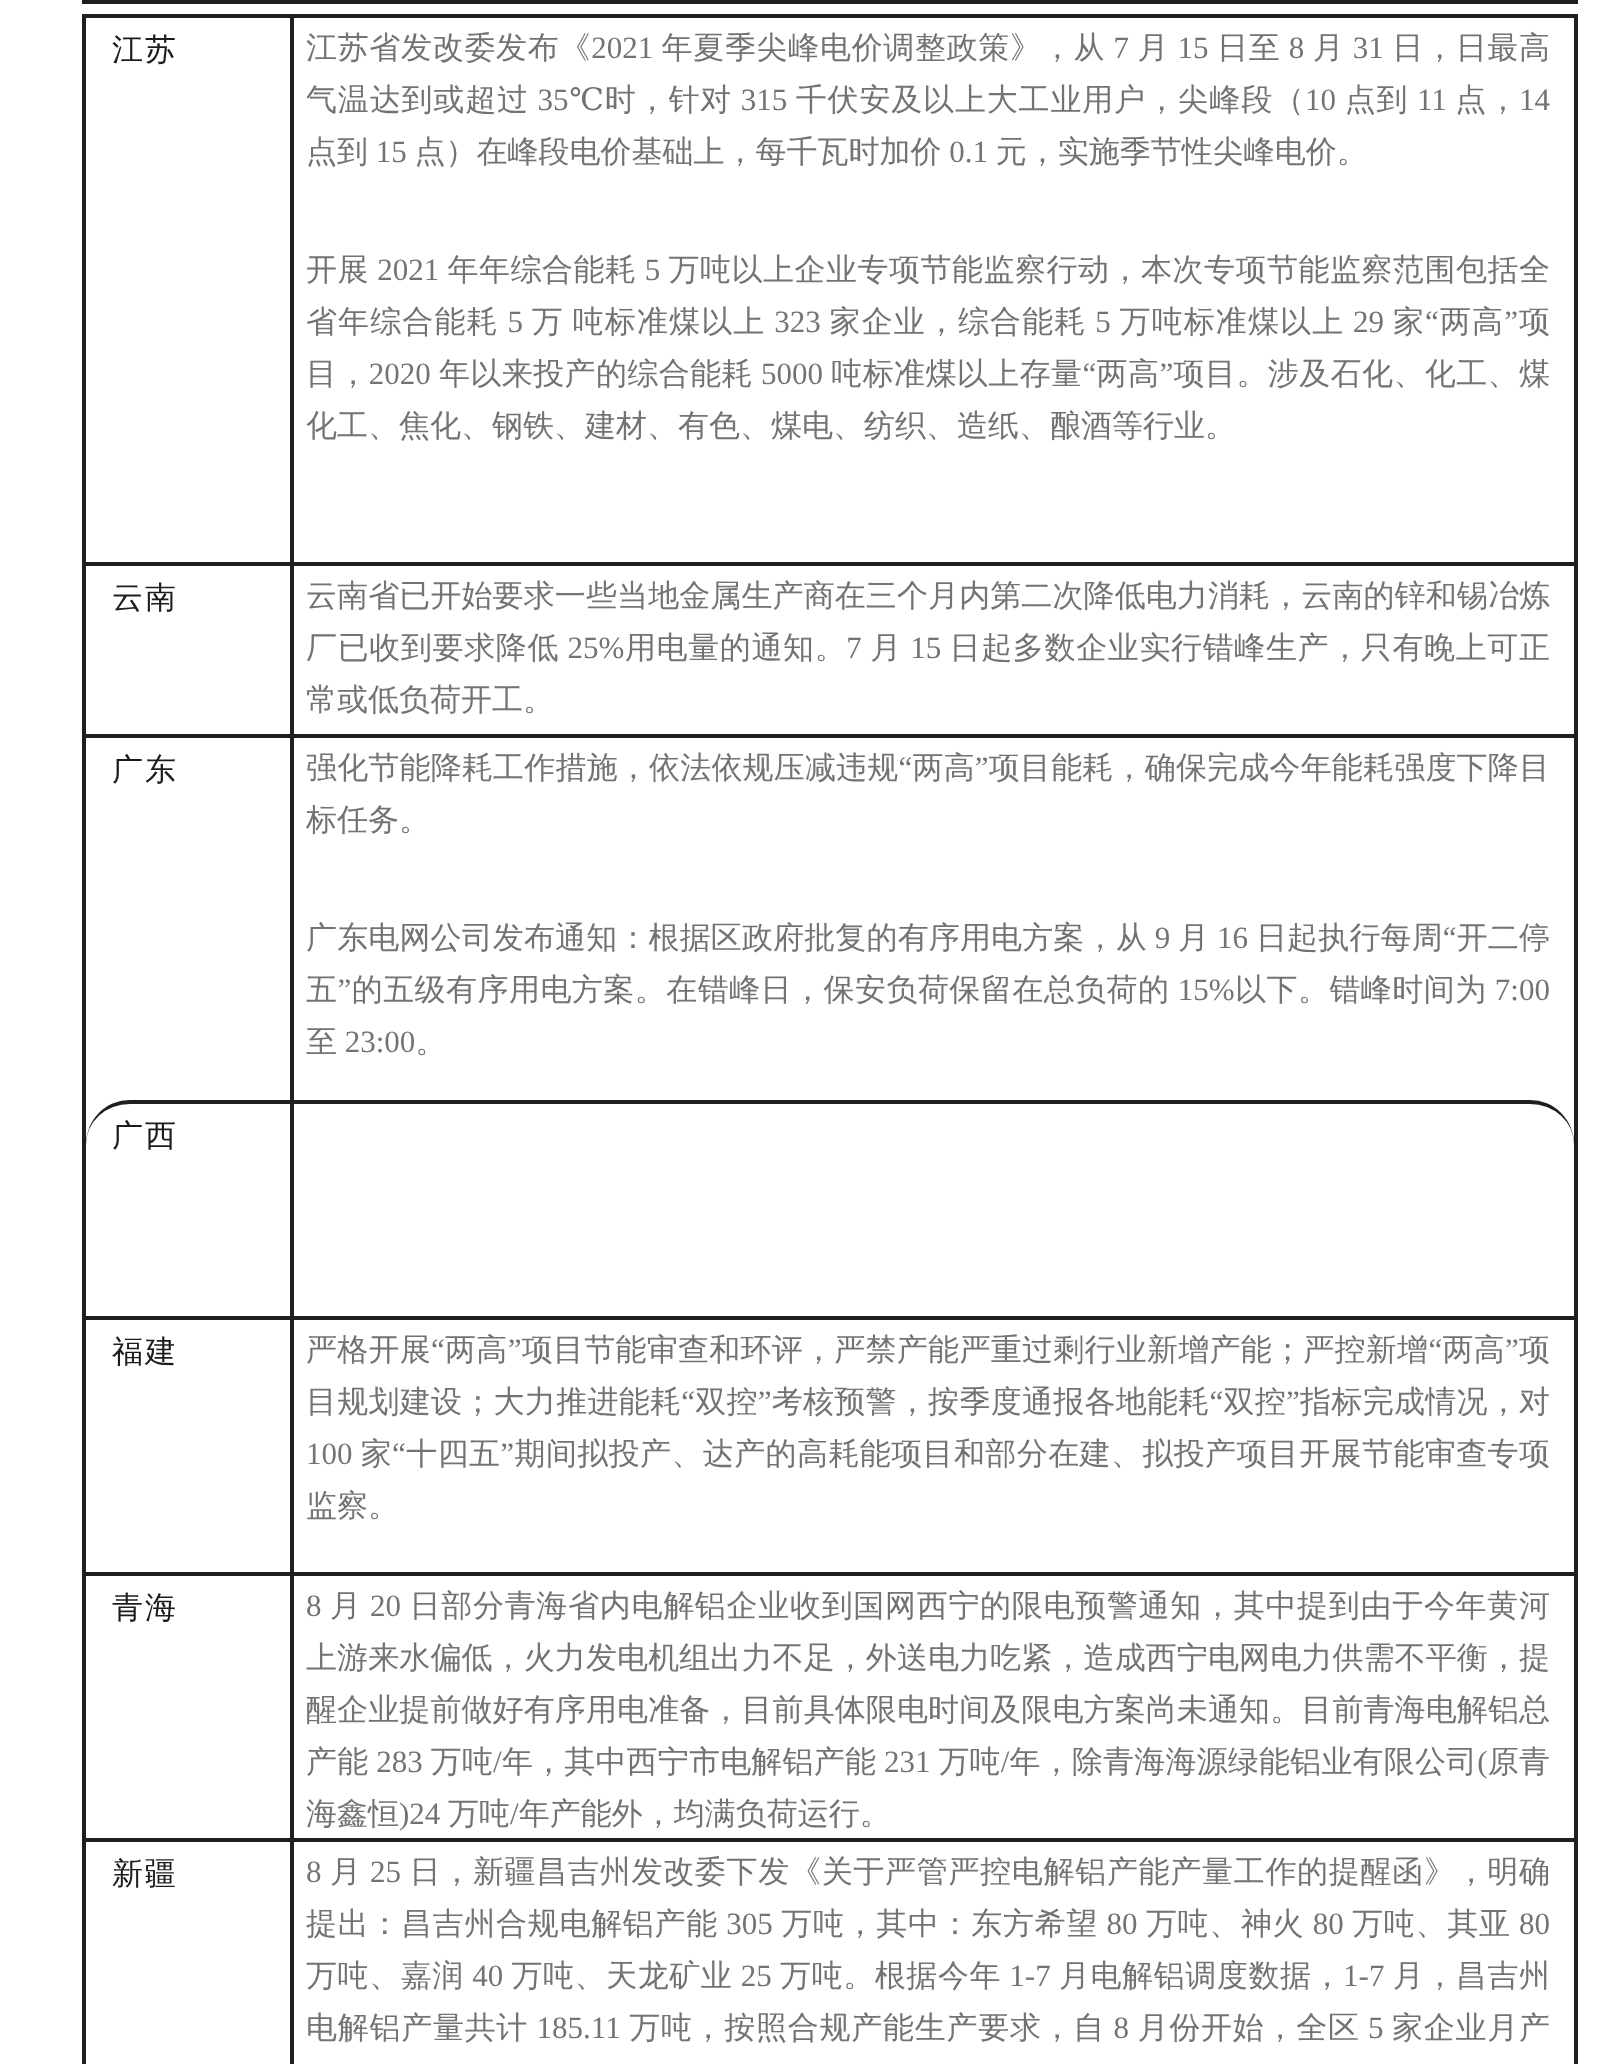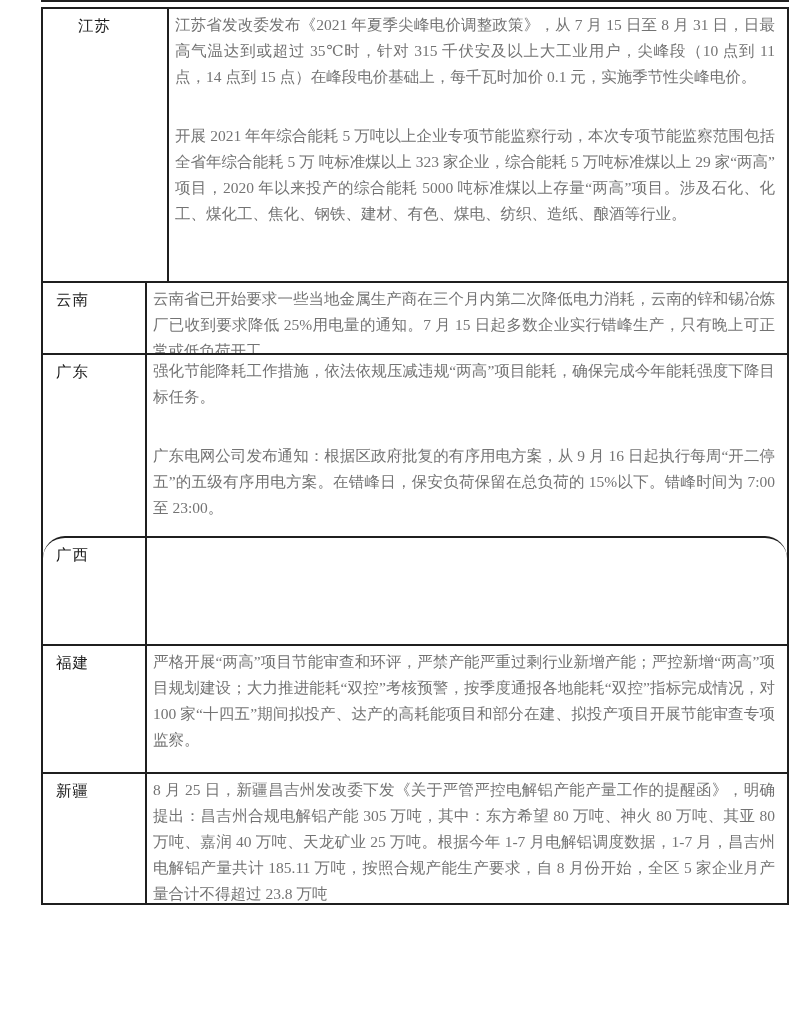--- a/index.html
+++ b/index.html
@@ -58,22 +58,22 @@
     color: #737373;
     text-align: justify;
     text-justify: inter-ideograph;
     overflow: hidden;
   }
 
   .para { margin: 0; }
   .para + .para { margin-top: 33px; }
 
   
-  .r0 { height: 272px; padding-left: 22px; }
-  .r1 { height: 72px; }
+  .r0 { height: 272px; }
+  .r1 { height: 86px; }
   .r2 { height: 183px; }
   .r3 { height: 108px; border-radius: 22px; }
   .r4 { height: 128px; }
   .r5 { height: 133px; }
   .r6 { height: 131px; }
 </style>
 </head>
 <body>
 
 <div class="top-remnant-line"></div>
@@ -117,20 +117,28 @@
 
   <div class="row r4">
     <div class="pcell">
       <span>福建</span>
     </div>
     <div class="ccell">
       <p class="para">严格开展“两高”项目节能审查和环评，严禁产能严重过剩行业新增产能；严控新增“两高”项目规划建设；大力推进能耗“双控”考核预警，按季度通报各地能耗“双控”指标完成情况，对 100 家“十四五”期间拟投产、达产的高耗能项目和部分在建、拟投产项目开展节能审查专项监察。</p>
     </div>
   </div>
 
+  <div class="row r5">
+    <div class="pcell">
+      <span>青海</span>
+    </div>
+    <div class="ccell">
+      <p class="para">8 月 20 日部分青海省内电解铝企业收到国网西宁的限电预警通知，其中提到由于今年黄河上游来水偏低，火力发电机组出力不足，外送电力吃紧，造成西宁电网电力供需不平衡，提醒企业提前做好有序用电准备，目前具体限电时间及限电方案尚未通知。目前青海电解铝总产能 283 万吨/年，其中西宁市电解铝产能 231 万吨/年，除青海海源绿能铝业有限公司(原青海鑫恒)24 万吨/年产能外，均满负荷运行。</p>
+    </div>
+  </div>
 
   <div class="row r6">
     <div class="pcell">
       <span>新疆</span>
     </div>
     <div class="ccell">
       <p class="para">8 月 25 日，新疆昌吉州发改委下发《关于严管严控电解铝产能产量工作的提醒函》，明确提出：昌吉州合规电解铝产能 305 万吨，其中：东方希望 80 万吨、神火 80 万吨、其亚 80 万吨、嘉润 40 万吨、天龙矿业 25 万吨。根据今年 1-7 月电解铝调度数据，1-7 月，昌吉州电解铝产量共计 185.11 万吨，按照合规产能生产要求，自 8 月份开始，全区 5 家企业月产量合计不得超过 23.8 万吨</p>
     </div>
   </div>
 

